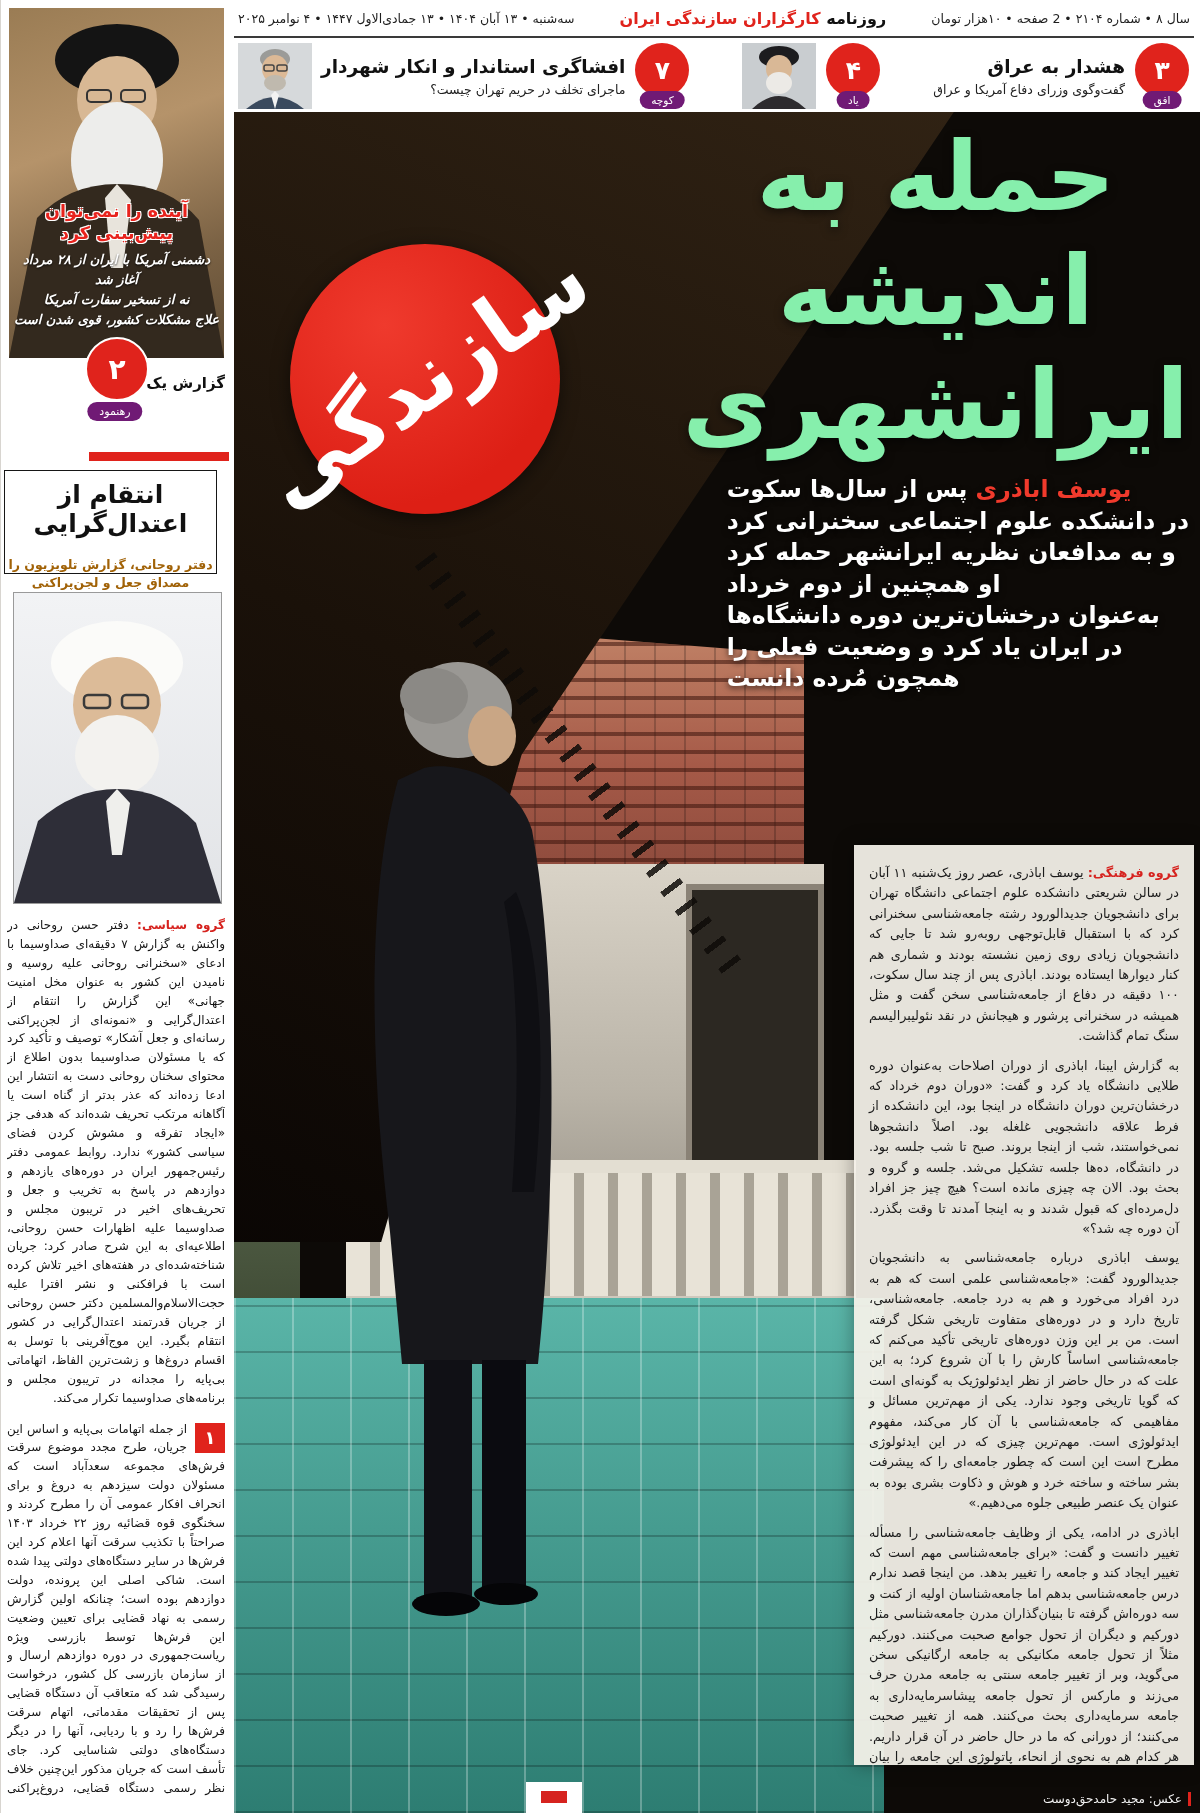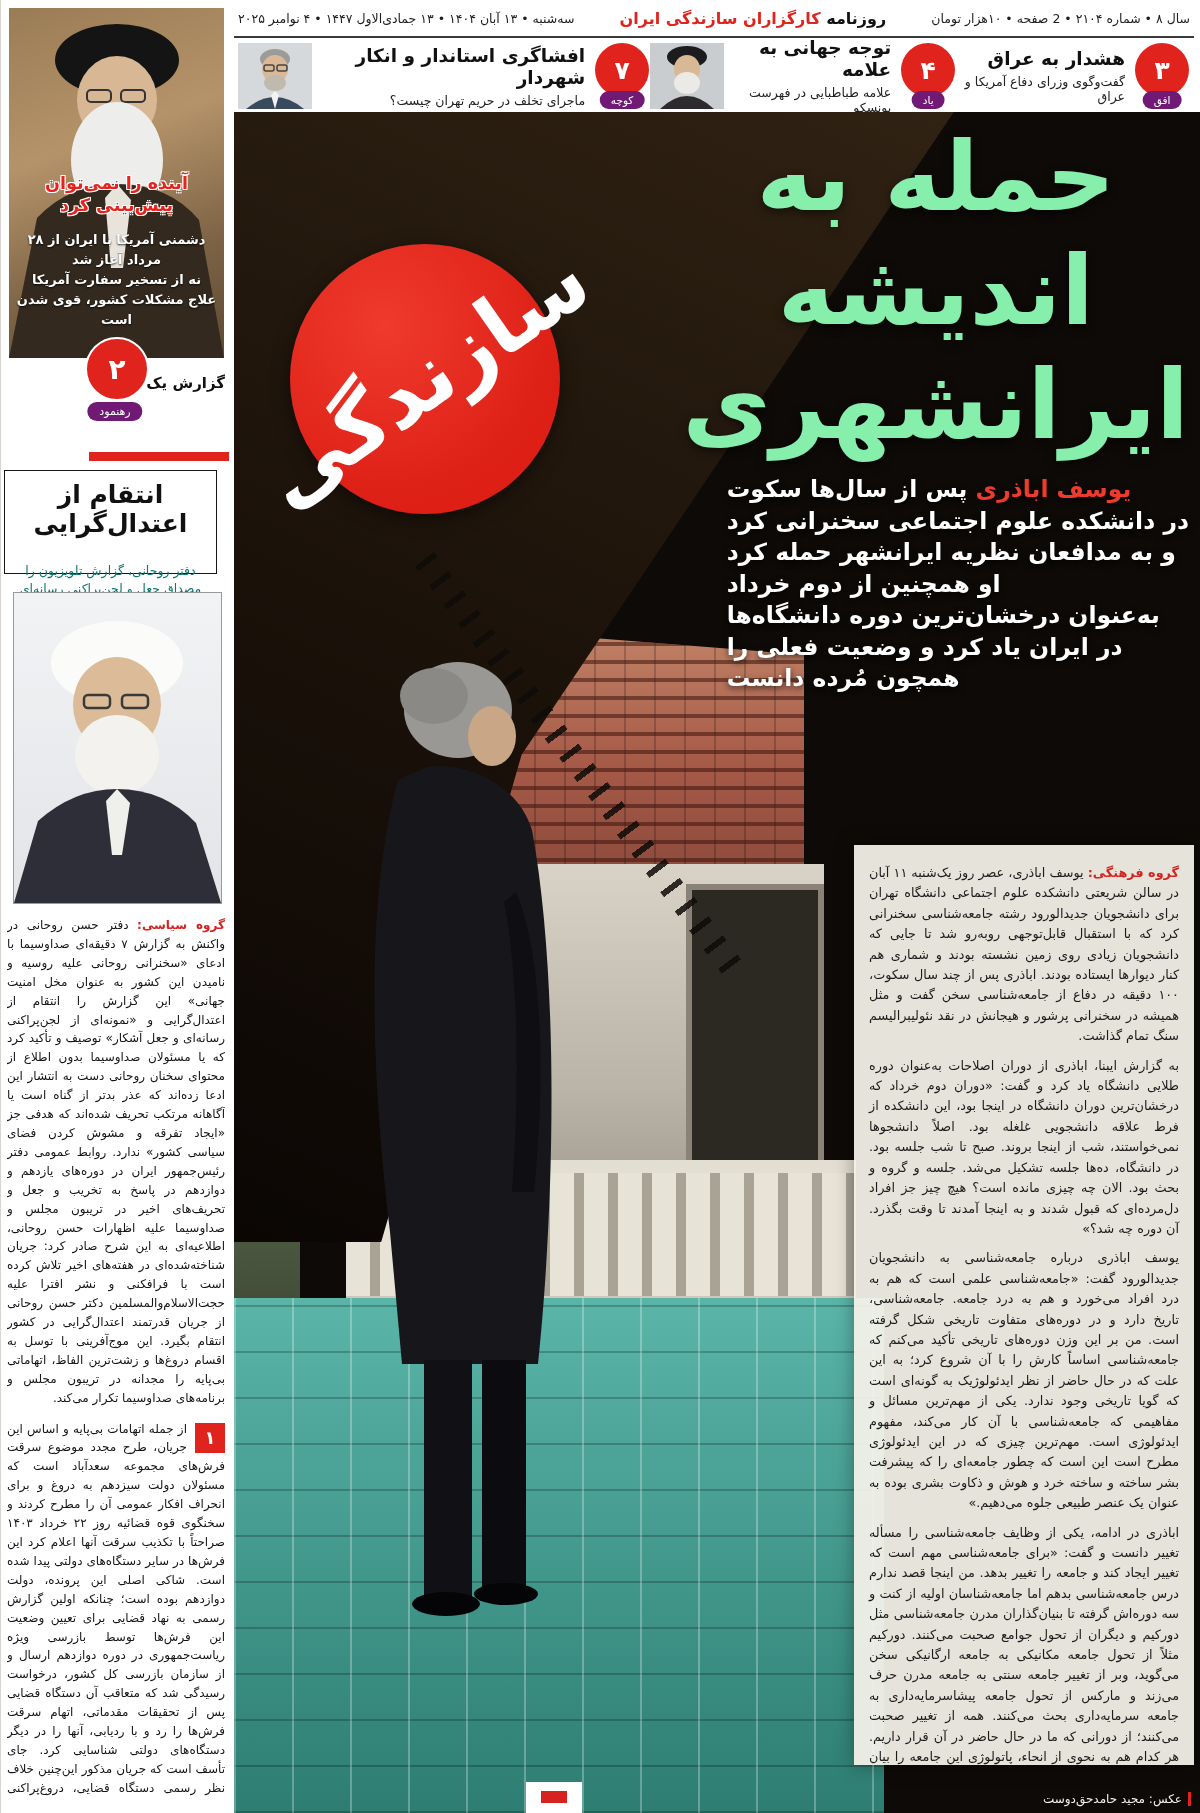--- a/index.html
+++ b/index.html
@@ -48,35 +48,35 @@
   .leader-photo{
     position:absolute;left:8px;right:5px;top:8px;height:350px;
     background:linear-gradient(160deg,#9a7c54,#b5936a 38%,#7c6345 72%,#5d4a33);
     overflow:hidden;
   }
   .leader-text{position:absolute;bottom:28px;left:3px;right:3px;text-align:center;direction:rtl;}
   .leader-title{
     color:#e8231d;font-weight:bold;font-size:17.5px;line-height:22px;
     text-shadow:-1px -1px 0 #fff,1px -1px 0 #fff,-1px 1px 0 #fff,1px 1px 0 #fff;
   }
-  .leader-lines{color:#fff;font-weight:bold;font-size:13px;line-height:20px;margin-top:14px;
-    text-shadow:0 1px 2px rgba(0,0,0,.8);}
+  .leader-lines{color:#fff;font-weight:bold;font-size:13px;line-height:20px;margin-top:6px;
+    text-shadow:0 1px 2px rgba(0,0,0,.8);font-style:italic;}
   .sidebar-badge{position:absolute;left:50%;transform:translateX(-50%);top:337px;width:64px;height:88px;z-index:5;}
   .sidebar-badge .badge-circle{width:60px;height:60px;left:2px;font-size:28px;border:2px solid #fff;}
   .sidebar-badge .badge-label{bottom:4px;font-size:11px;padding:3px 12px;}
 
   .kicker{position:absolute;right:4px;top:374px;font-size:15px;font-weight:bold;color:#111;direction:rtl;}
   .kicker-bar{position:absolute;right:0;top:452px;width:140px;height:9px;background:#e0231c;}
 
   .report-box{
     position:absolute;left:3px;right:12px;top:470px;height:104px;
     border:1px solid #161616;text-align:center;direction:rtl;box-sizing:border-box;padding-top:9px;
   }
   .report-headline{font-size:25px;font-weight:bold;color:#111;}
-  .report-deck{font-size:12.5px;font-weight:normal;color:#0f766e;line-height:18px;margin-top:24px;}
+  .report-deck{font-size:12.5px;font-weight:bold;color:#a16207;line-height:18px;margin-top:18px;}
 
   .rouhani{
     position:absolute;left:12px;right:7px;top:592px;height:310px;
     border:1px solid #9a9a9a;background:linear-gradient(#f2f3f5,#e2e4e7);overflow:hidden;
   }
 
   .sidebar-body{
     position:absolute;left:6px;right:4px;top:916px;height:884px;
     font-size:12px;line-height:18.9px;text-align:justify;direction:rtl;color:#151515;overflow:hidden;
   }
@@ -173,24 +173,20 @@
         <div class="t-title">هشدار به عراق</div>
         <div class="t-sub">گفت‌وگوی وزرای دفاع آمریکا و عراق</div>
       </div>
     </div>
 
     <div class="teaser">
       <div class="badge">
         <div class="badge-circle">۴</div>
         <div class="badge-label">یاد</div>
       </div>
-      <div class="t-text">
-        <div class="t-title">توجه جهانی به علامه</div>
-        <div class="t-sub">علامه طباطبایی در فهرست یونسکو</div>
-      </div>
       <div class="headshot">
         <svg width="74" height="66" viewBox="0 0 74 66">
           <rect width="74" height="66" fill="#c9cdd0"></rect>
           <ellipse cx="37" cy="14" rx="20" ry="11" fill="#1c1c1f"></ellipse>
           <ellipse cx="37" cy="26" rx="13" ry="14" fill="#d9b896"></ellipse>
           <ellipse cx="37" cy="40" rx="13" ry="11" fill="#eceae6"></ellipse>
           <path d="M10 66 Q37 40 64 66 Z" fill="#2d2b2e"></path>
         </svg>
       </div>
     </div>

